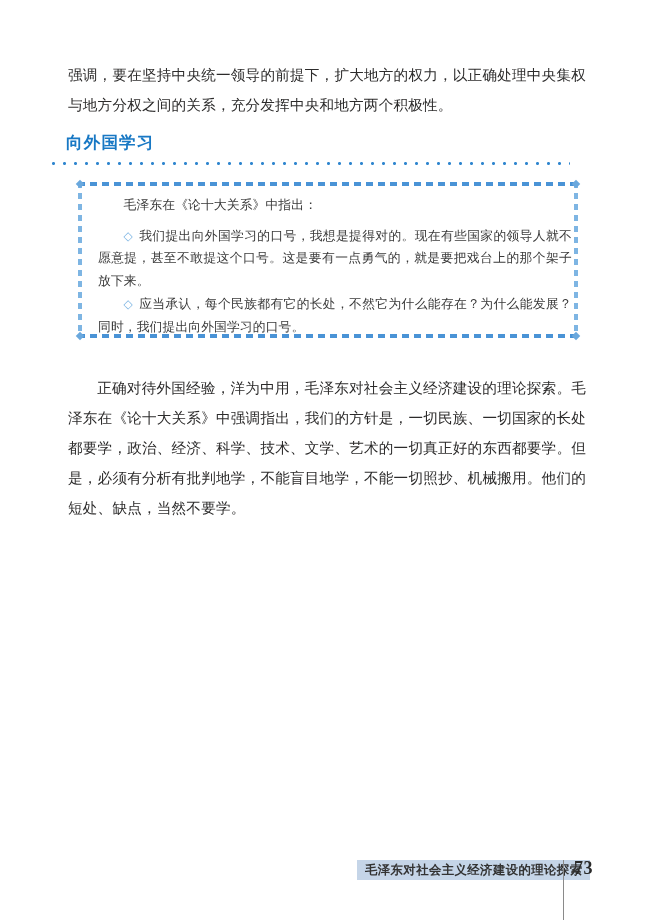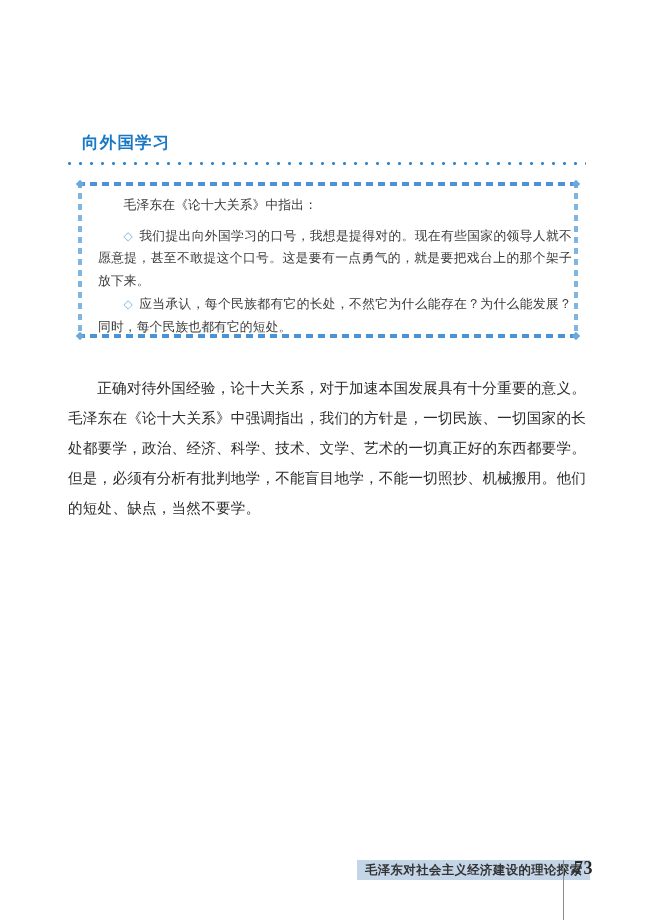--- a/index.html
+++ b/index.html
@@ -36,21 +36,21 @@
     color: #2c2b2b;
     letter-spacing: 0.2px;
   }
   .para-top   { top: 60px; }
   .para-bottom{ top: 373px; }
   .indent     { text-indent: 2em; }
 
   
   .section-head {
     position: absolute;
-    left: 68px;
+    left: 52px;
     top: 132px;
     width: 518px;
     height: 34px;
   }
   .section-head .label {
     position: absolute;
     left: 14px;
     top: 0px;
     font-family: "DejaVu Sans", "Liberation Sans", sans-serif;
     font-size: 16.5px;
@@ -200,20 +200,21 @@
     font-weight: bold;
     color: #2a2a2a;
     letter-spacing: 0.5px;
   }
 </style>
 </head>
 <body>
 
 <div class="page">
 
+  <div class="body-para para-top">强调，要在坚持中央统一领导的前提下，扩大地方的权力，以正确处理中央集权与地方分权之间的关系，充分发挥中央和地方两个积极性。</div>
 
   <div class="section-head">
     <div class="label">向外国学习</div>
     <div class="rule"></div>
   </div>
 
   <div class="quote-box">
     <div class="qb-edge top"></div>
     <div class="qb-edge bottom"></div>
     <div class="qb-edge left"></div>
@@ -225,26 +226,26 @@
 
     <div class="qb-inner">
 
       <p class="qb-intro">毛泽东在《论十大关系》中指出：</p>
 
       <p class="qb-item">
         <span class="dia">◇</span><span>我们提出向外国学习的口号，我想是提得对的。现在有些国家的领导人就不愿意提，甚至不敢提这个口号。这是要有一点勇气的，就是要把戏台上的那个架子放下来。</span>
       </p>
 
       <p class="qb-item">
-        <span class="dia">◇</span><span>应当承认，每个民族都有它的长处，不然它为什么能存在？为什么能发展？同时，每个民族也都有它的短处。</span>
+        <span class="dia">◇</span><span>应当承认，每个民族都有它的长处，不然它为什么能存在？为什么能发展？同时，我们提出向外国学习的口号。</span>
       </p>
 
 
     </div>
   </div>
 
-  <div class="body-para para-bottom indent">正确对待外国经验，论十大关系，对于加速本国发展具有十分重要的意义。毛泽东在《论十大关系》中强调指出，我们的方针是，一切民族、一切国家的长处都要学，政治、经济、科学、技术、文学、艺术的一切真正好的东西都要学。但是，必须有分析有批判地学，不能盲目地学，不能一切照抄、机械搬用。他们的短处、缺点，当然不要学。</div>
+  <div class="body-para para-bottom indent">正确对待外国经验，洋为中用，毛泽东对社会主义经济建设的理论探索。毛泽东在《论十大关系》中强调指出，我们的方针是，一切民族、一切国家的长处都要学，政治、经济、科学、技术、文学、艺术的一切真正好的东西都要学。但是，必须有分析有批判地学，不能盲目地学，不能一切照抄、机械搬用。他们的短处、缺点，当然不要学。</div>
 
   <div class="footer-banner">毛泽东对社会主义经济建设的理论探索</div>
   <div class="footer-divider"></div>
   <div class="footer-pageno">73</div>
 
 </div>
 
 </body></html>

